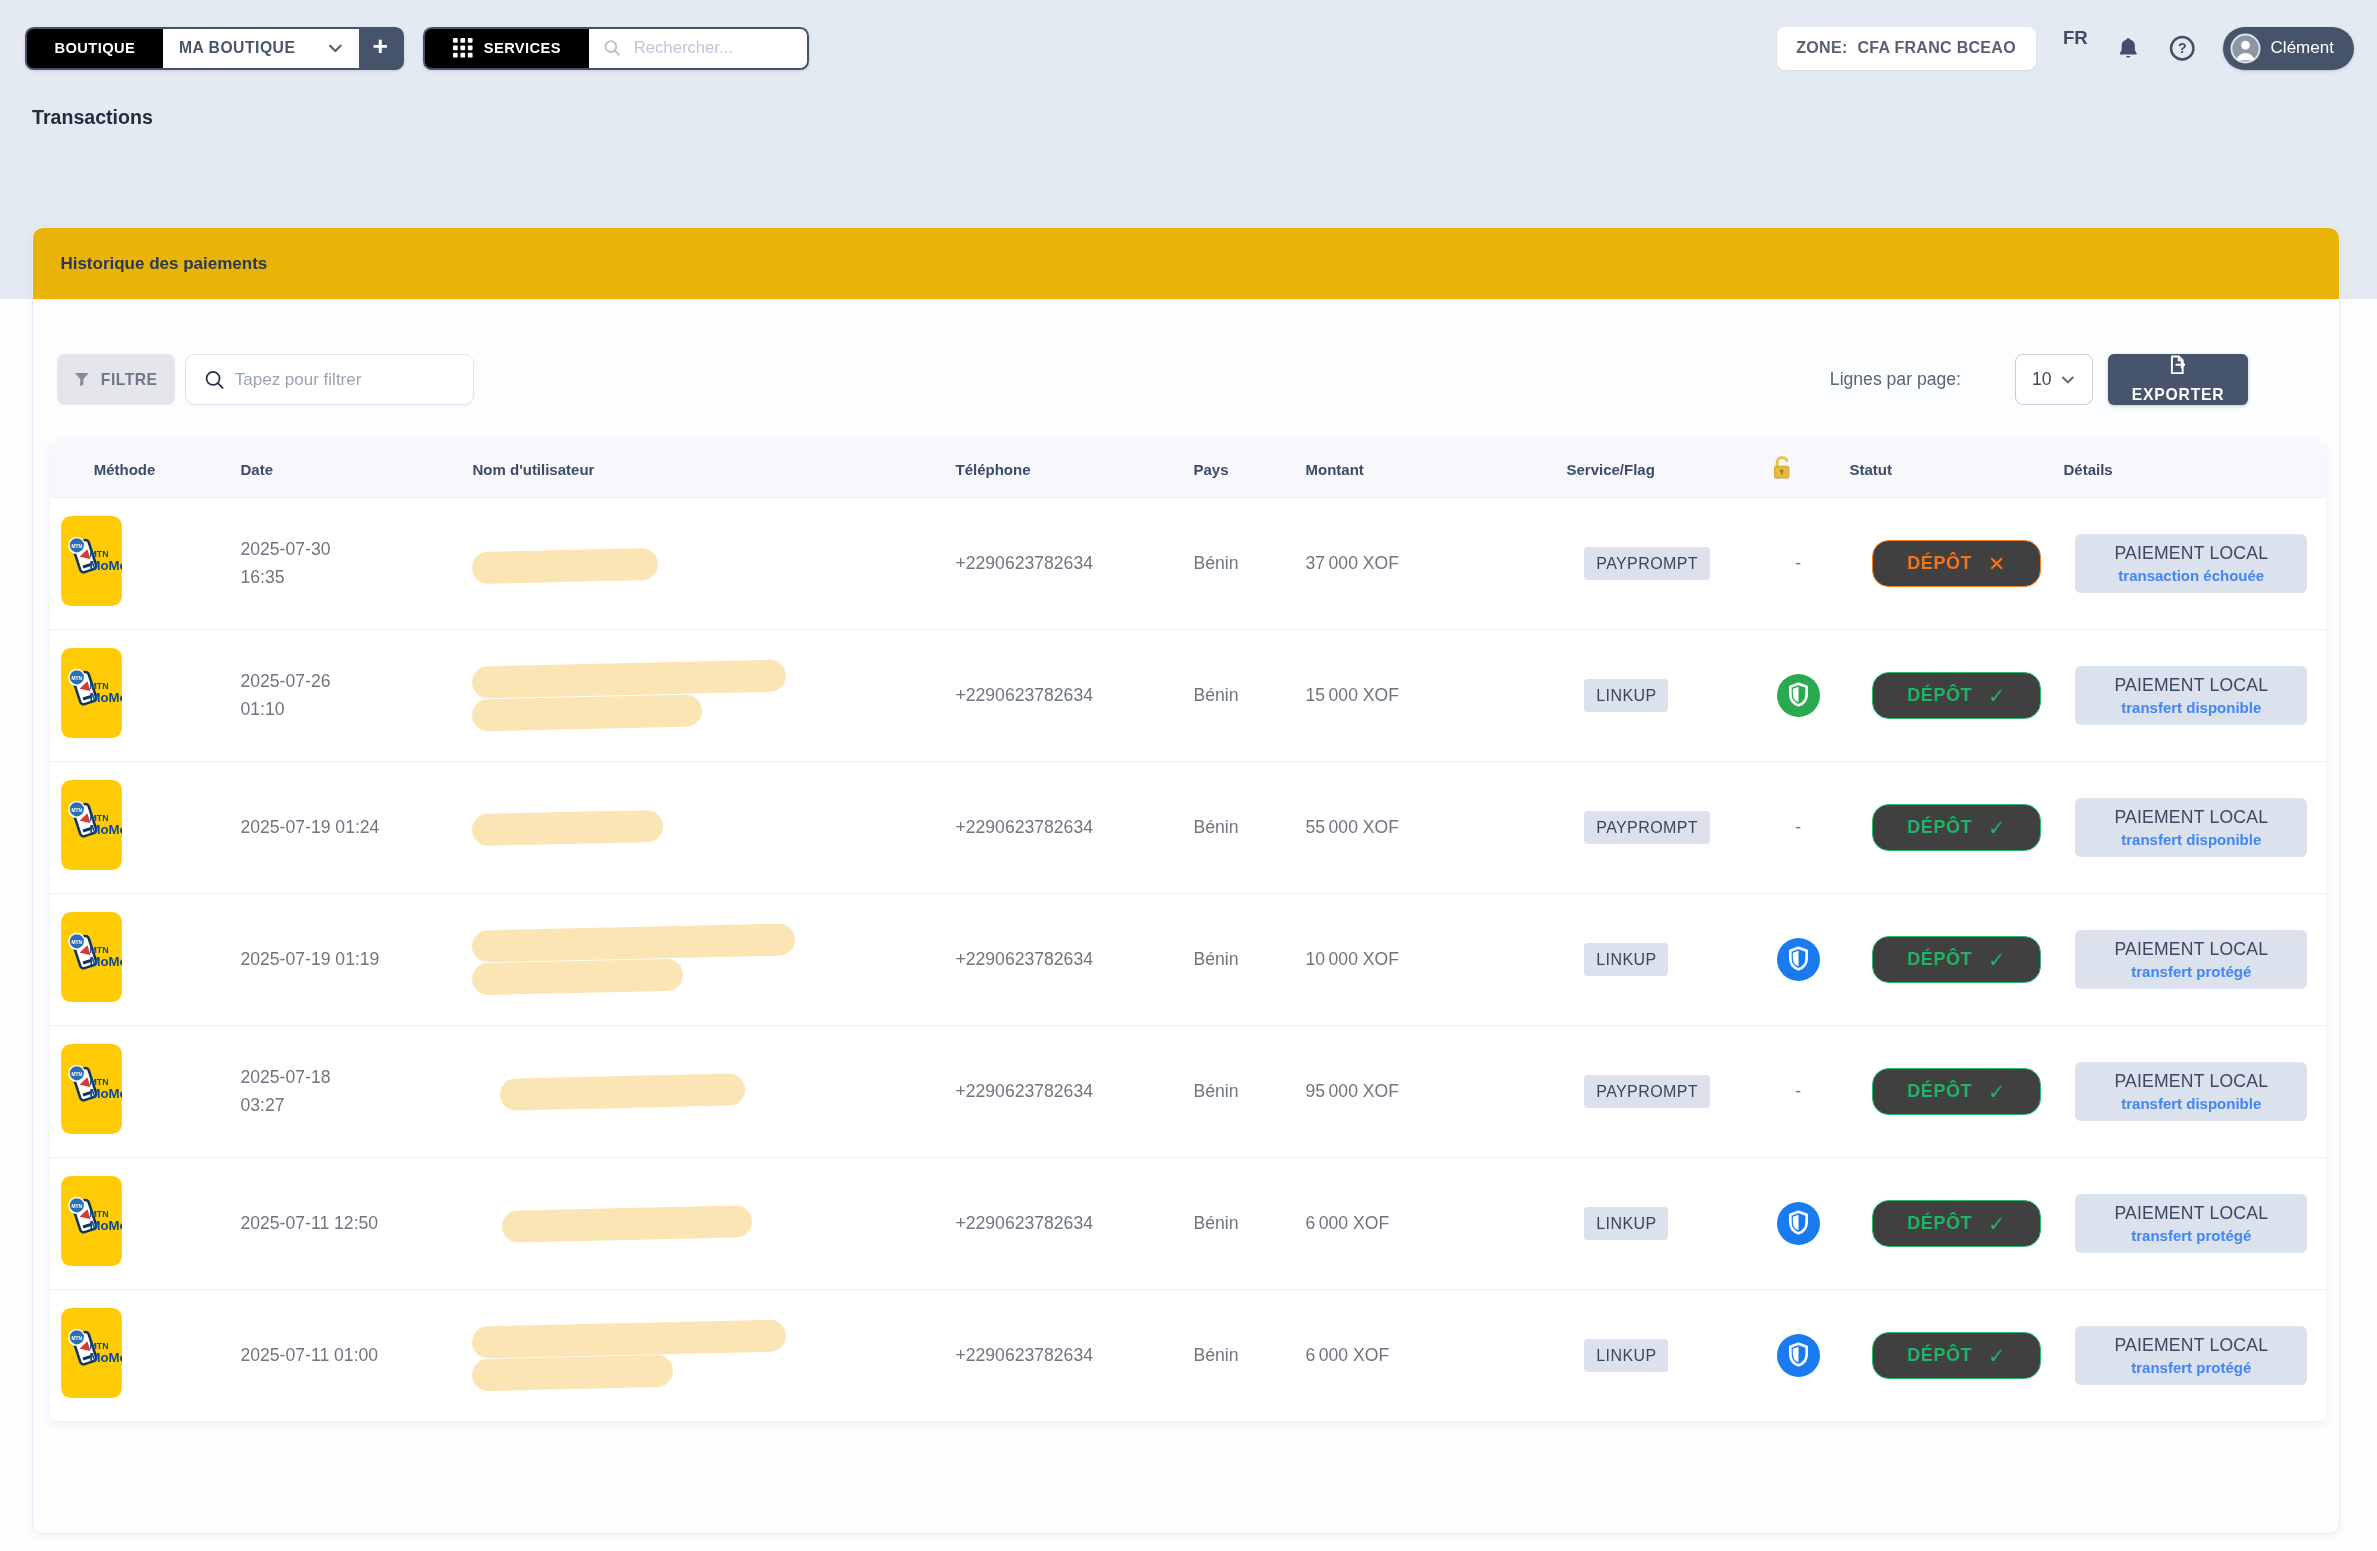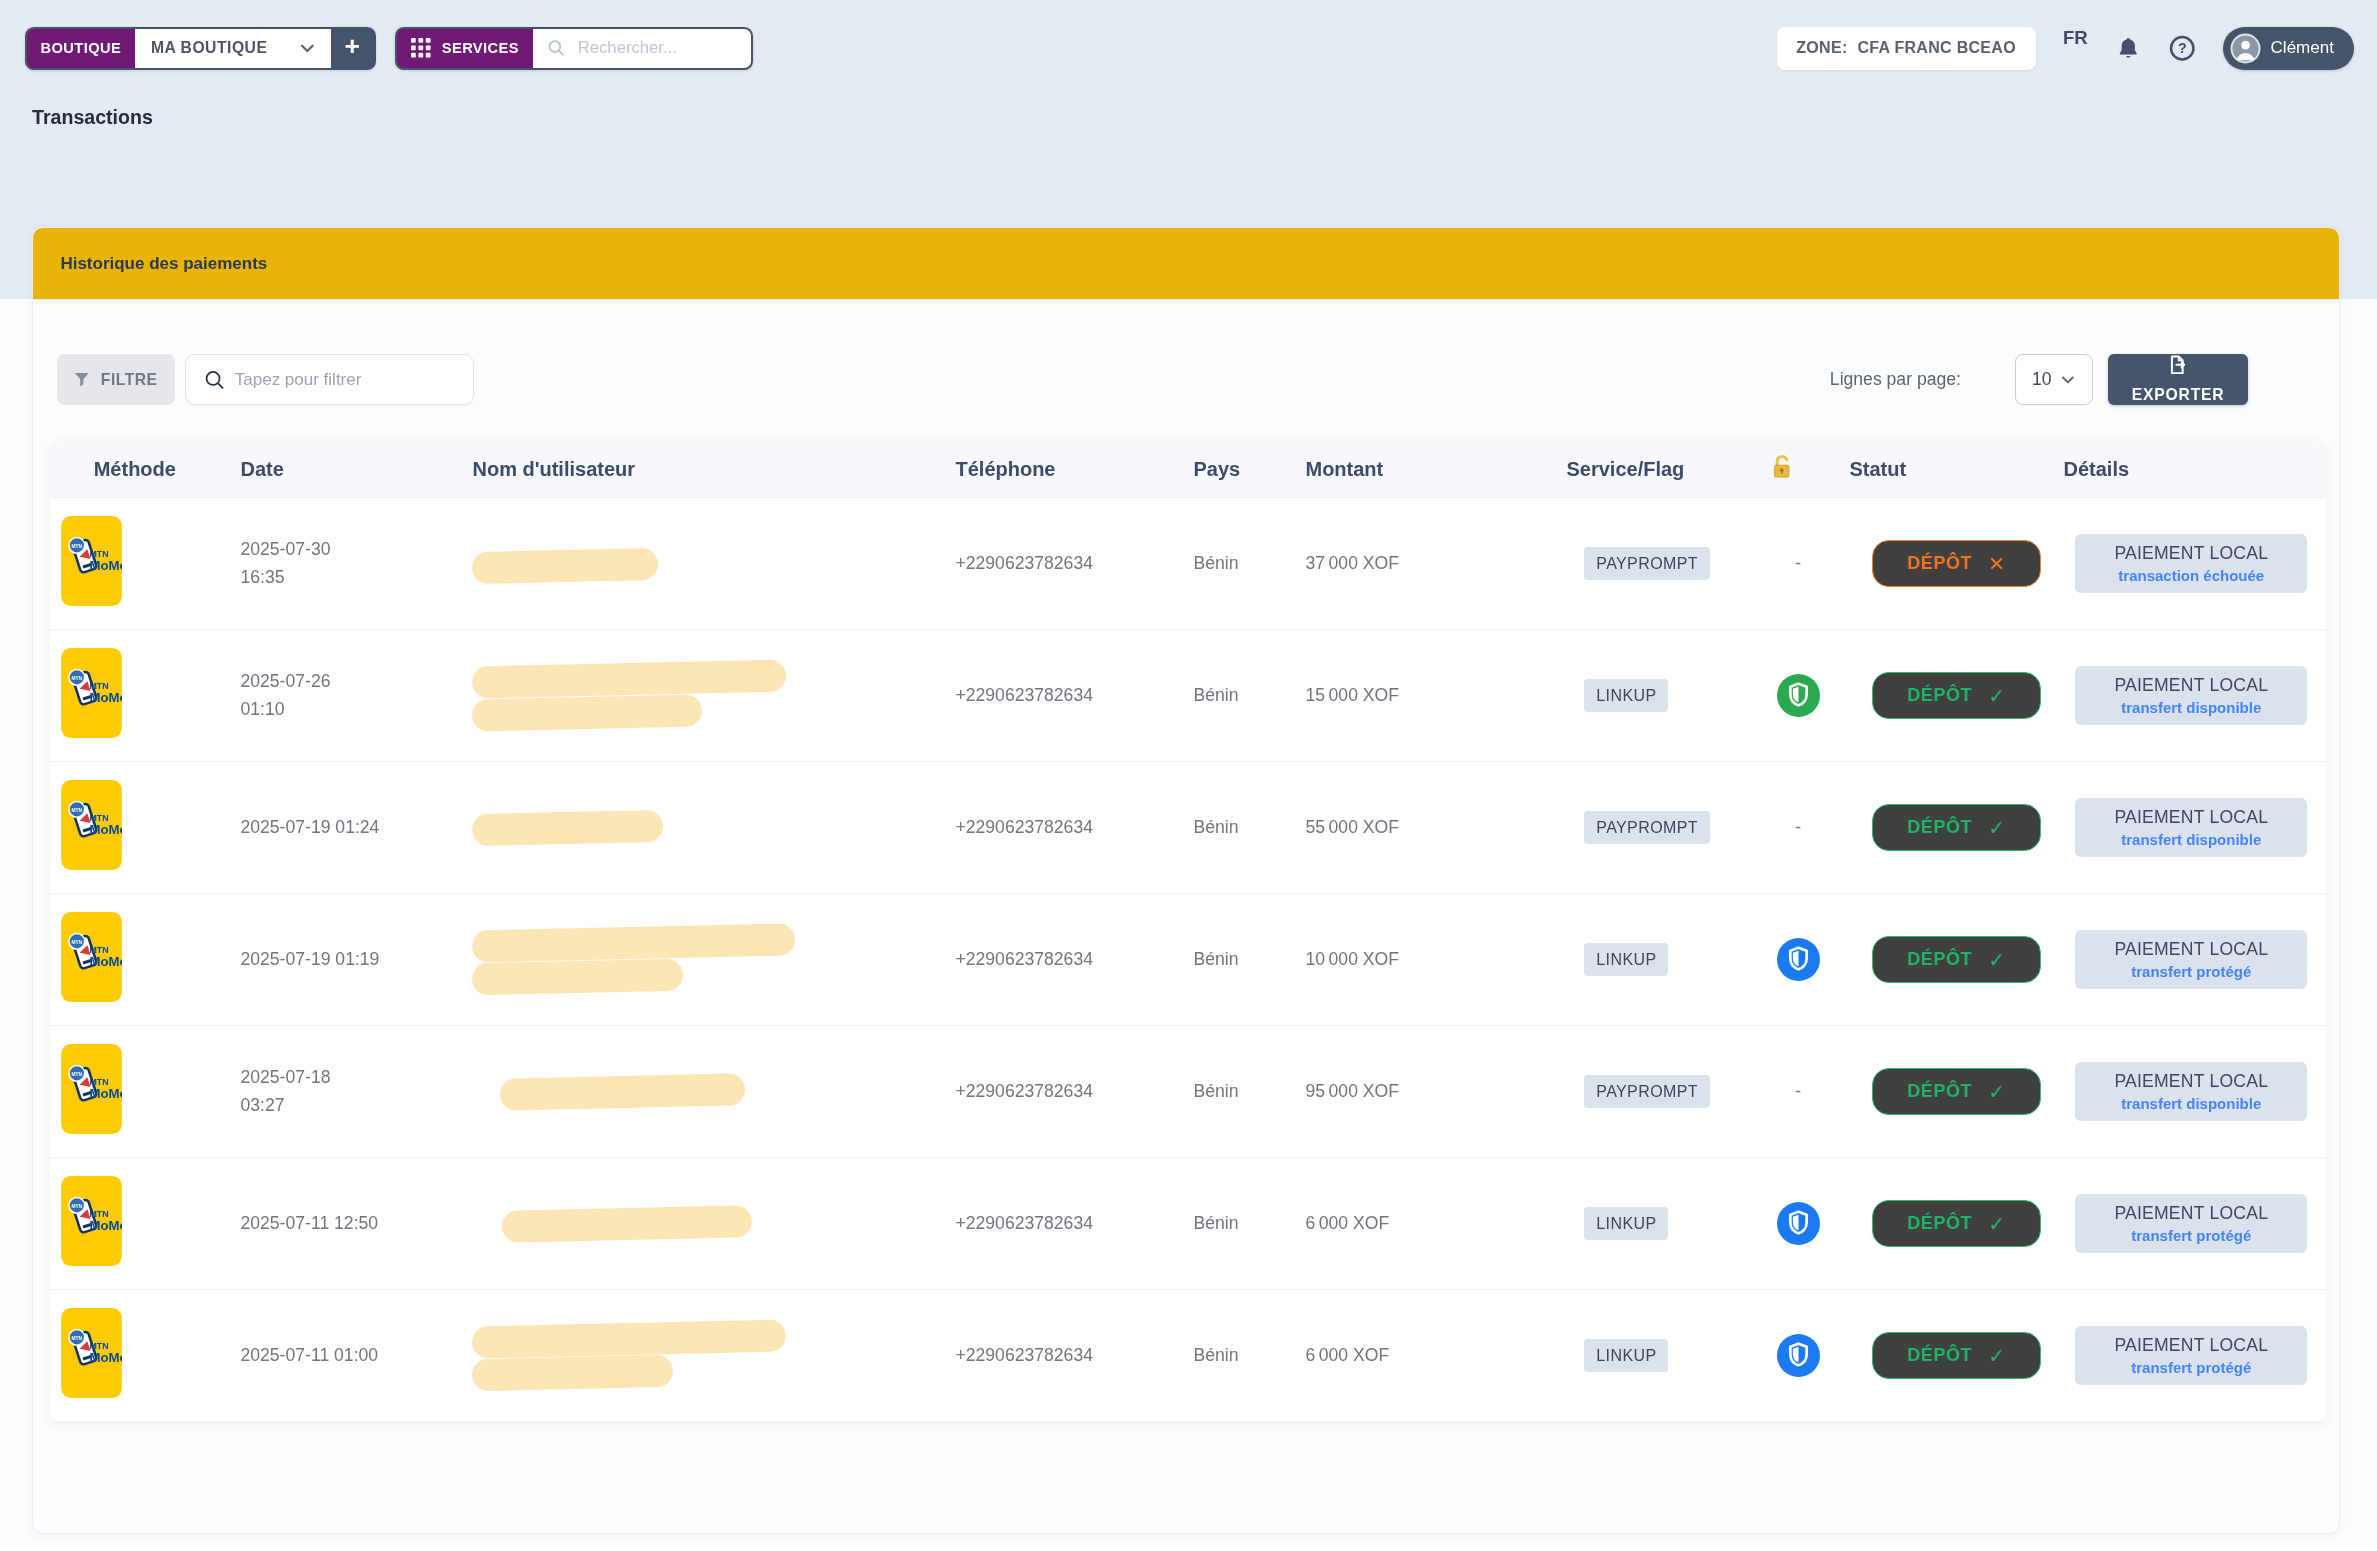--- a/index.html
+++ b/index.html
@@ -5,21 +5,21 @@
   * { box-sizing: border-box; }
   html,body { margin:0; padding:0; }
   body { background:#e4eaf1; font-family:"Liberation Sans","DejaVu Sans",sans-serif; }
   .screen { position:relative; width:2378px; height:1552px; overflow:hidden; background:#e4eaf1; }
   .content-bg { position:absolute; left:0; top:299px; width:2378px; height:1253px; background:#fdfdfe; }
 
   
   .topbar { position:absolute; left:24.5px; top:26.5px; width:2329px; height:43px; display:flex; align-items:center; justify-content:space-between; }
   .tb-left { display:flex; gap:19.6px; }
   .group { display:flex; align-items:stretch; height:43px; border:2px solid #45536b; background:#45536b; border-radius:8.8px; overflow:hidden; box-shadow:0 1px 2.9px rgba(25,35,55,.15); }
-  .seg-dark { background:#701a75; color:#fff; display:flex; align-items:center; padding:0 14px; font-size:14.7px; font-weight:bold; letter-spacing:0.4px; gap:9.8px; }
+  .seg-dark { background:#000000; color:#fff; display:flex; align-items:center; padding:0 28px; font-size:14.7px; font-weight:bold; letter-spacing:0.4px; gap:9.8px; }
   .seg-white { background:#fff; display:flex; align-items:center; }
   .boutique-select { gap:33px; padding:0 15.7px; font-size:15.7px; font-weight:bold; color:#4a5568; letter-spacing:0.5px; cursor:pointer; }
   .plus-btn { width:43px; display:flex; align-items:center; justify-content:center; background:#45536b; color:#fff; font-size:26.5px; font-weight:bold; cursor:pointer; padding-bottom:2.9px; }
   .tb-search { width:218px; padding:0 13.7px; gap:10.8px; }
   .tb-search input { border:none; outline:none; width:100%; font-size:16.7px; color:#4a5568; font-family:inherit; }
   .tb-search input::placeholder { color:#bcc6d6; }
   .tb-right { display:flex; gap:27.4px; }
   .zone-pill { background:#fff; border-radius:7.8px; height:43px; display:flex; align-items:center; padding:0 19.6px; gap:9.8px; color:#57616f; font-weight:bold; font-size:16px; letter-spacing:0.3px; box-shadow:0 1px 2px rgba(25,35,55,.08); }
   .lang { font-size:18.6px; font-weight:bold; color:#3f4c63; cursor:pointer; }
   .icon-btn { display:flex; align-items:center; cursor:pointer; }
@@ -37,21 +37,21 @@
   .filter-input input { border:none; outline:none; width:100%; font-size:17px; color:#3e4759; font-family:inherit; }
   .filter-input input::placeholder { color:#9aa3b2; }
 
   .lines-row { position:absolute; right:91px; top:126px; height:51px; display:flex; align-items:center; gap:13.7px; }
   .lines-label { font-size:17.6px; color:#5a6472; }
   .pp-select { width:78px; height:51px; background:#fff; border:1.5px solid #c6cdd9; border-radius:7.8px; display:flex; align-items:center; justify-content:center; gap:9.8px; font-size:17.6px; color:#3e4759; cursor:pointer;margin-left:40px; }
   .export-btn { height:51px; padding:0 23.5px; background:#46556c; color:#fff; border:none; border-radius:5.9px; display:flex; align-items:center; gap:10.8px; font-size:15.7px; font-weight:bold; letter-spacing:0.8px; cursor:pointer; box-shadow:0 1px 3.9px rgba(25,35,55,.25); margin-left:2px;flex-direction:column; }
 
   
   .table-panel { position:absolute; left:16.7px; top:214px; width:2276px; background:#fff; border-radius:9.8px; box-shadow:0 2.9px 11.8px rgba(40,60,100,.08); }
-  .thead { display:flex; align-items:center; height:55px; background:#f6f8fb; border-radius:9.8px 9.8px 0 0; font-size:20px; font-weight:bold; color:#3c4b68; }
+  .thead { display:flex; align-items:center; height:55px; background:#f6f8fb; border-radius:9.8px 9.8px 0 0; font-size:15px; font-weight:bold; color:#3c4b68; }
   .thead .cell { padding-left:11.8px; }
   .thead .c1 { padding-left:44px; }
   .cell { flex:0 0 auto; }
   .c1{width:179px;} .c2{width:232px;} .c3{width:483px;} .c4{width:238px;} .c5{width:112px;}
   .c6{width:261px;} .c7{width:204px;} .c8{width:79px;} .c9{width:214px;} .c10{width:273px;}
 
   .trow { display:flex; align-items:center; height:132px; border-top:1px solid #edf0f5; font-size:17.6px; color:#6e757e; background:#fff; }
   .trow:last-child { border-radius:0 0 9.8px 9.8px; }
   .trow .cell { padding-left:11.8px; }
   .dl1,.dl2 { line-height:1.55; }

